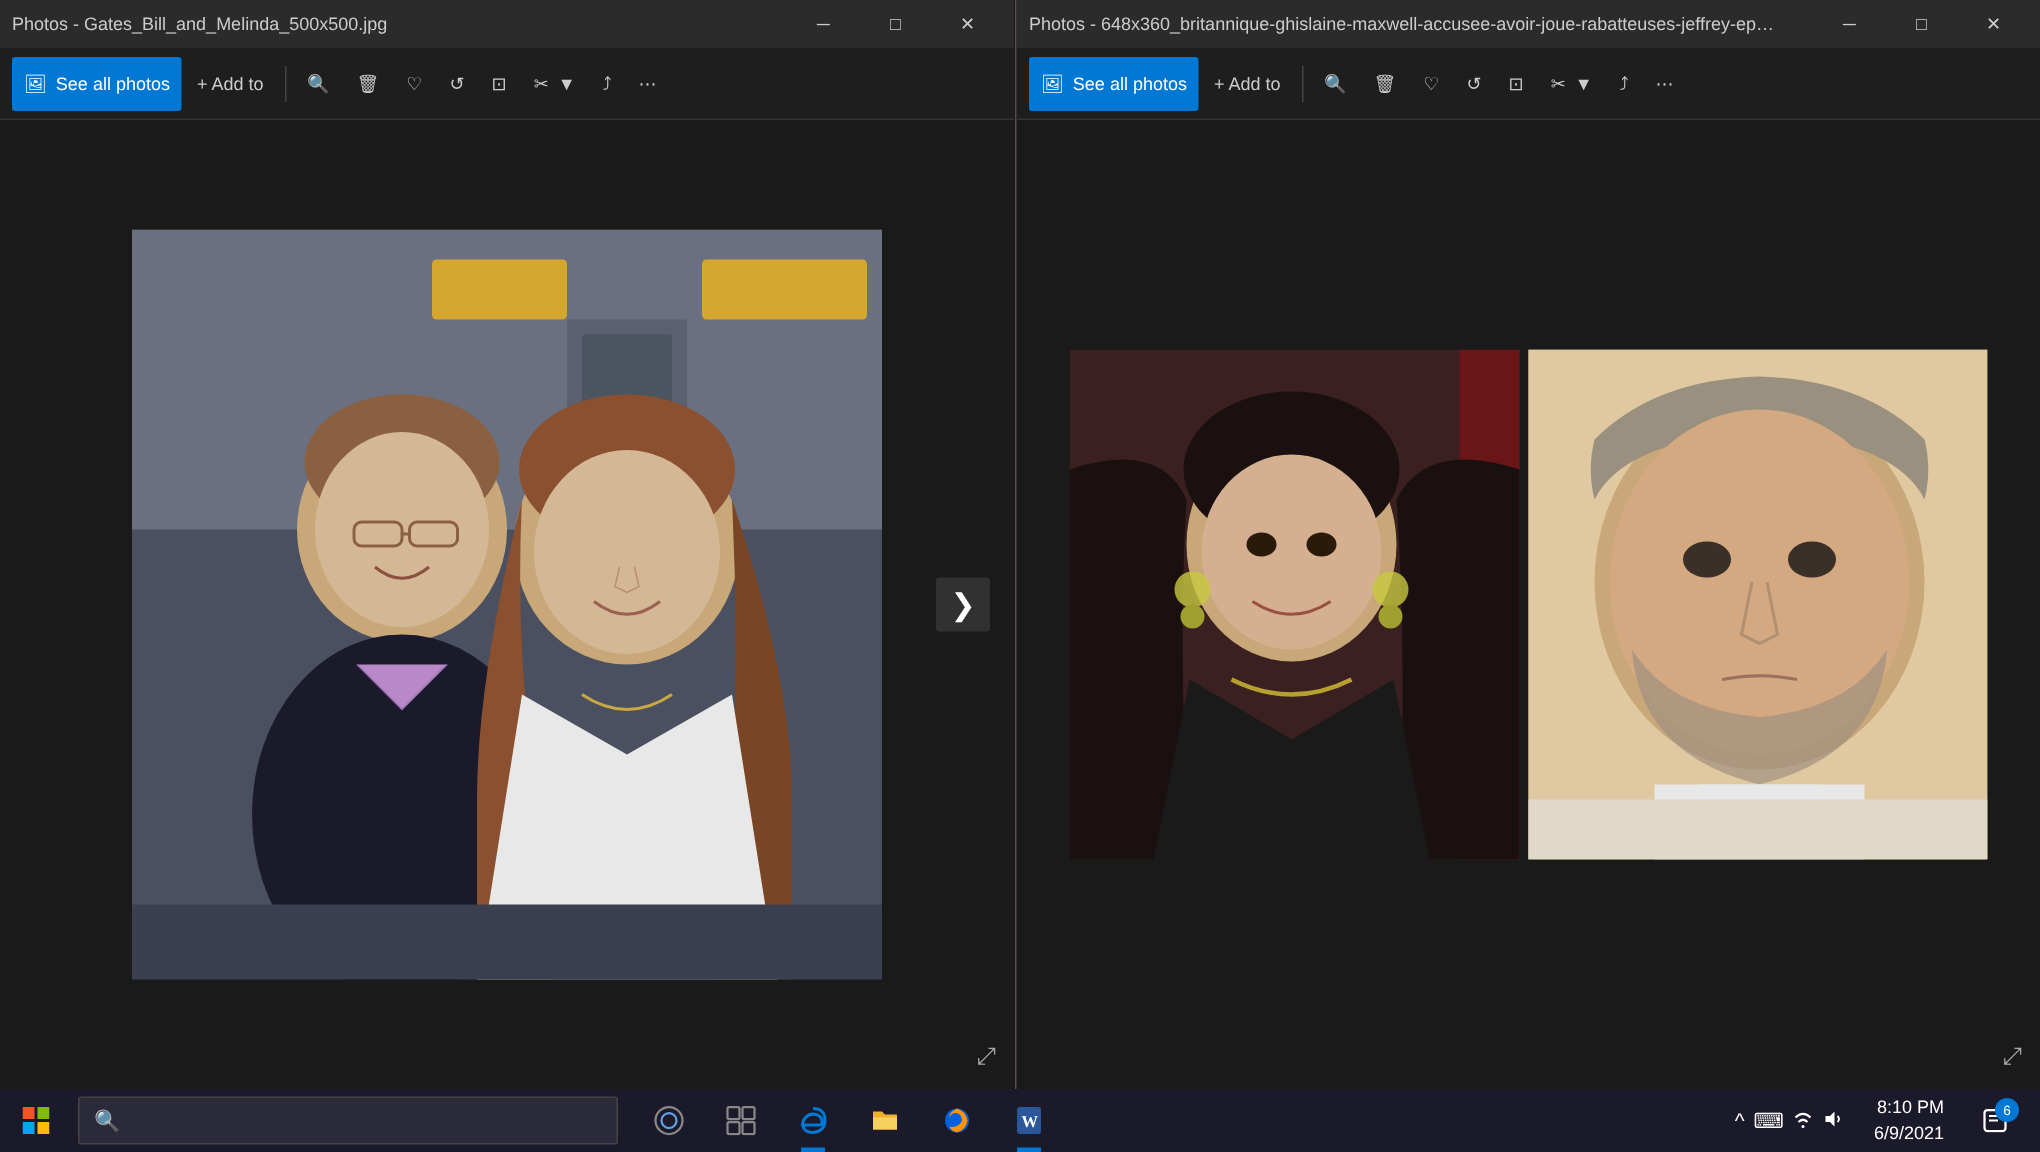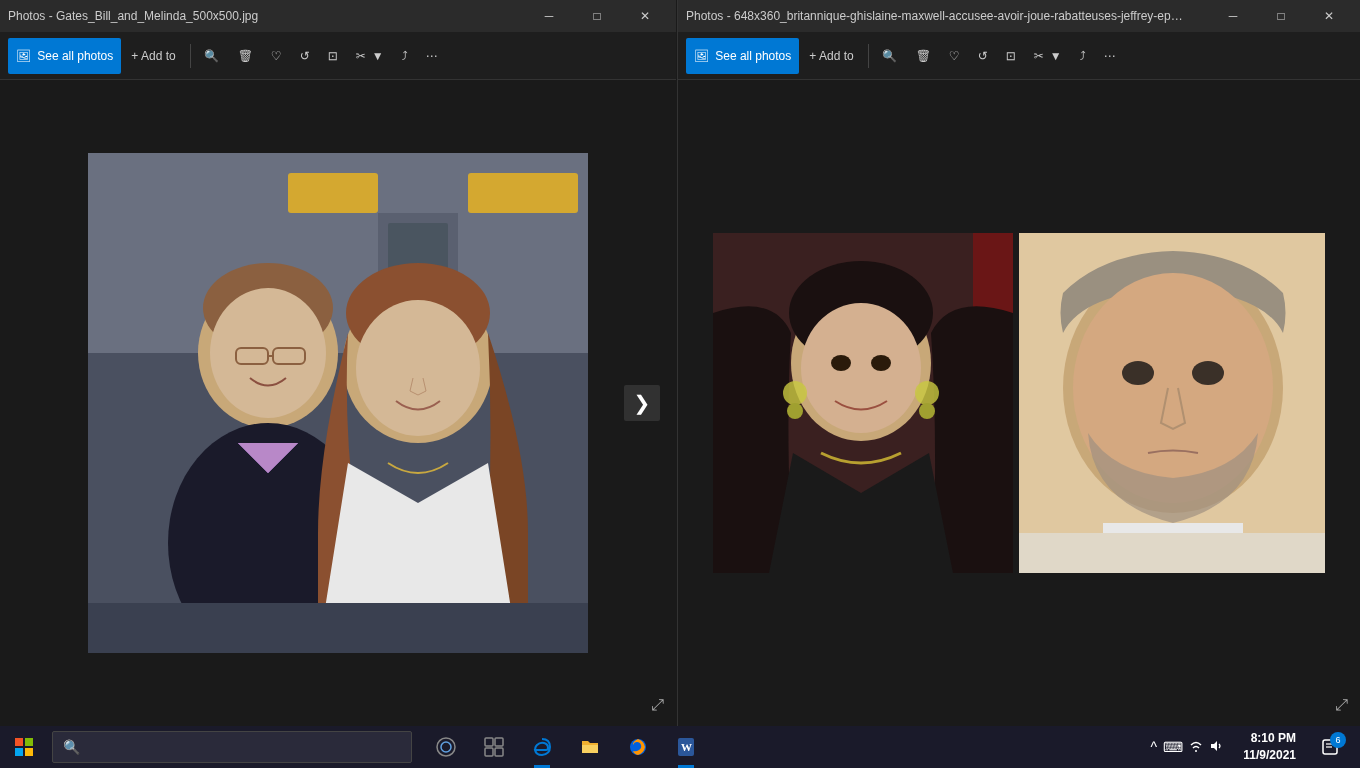--- a/index.html
+++ b/index.html
@@ -176,21 +176,20 @@
       display: flex;
       flex-direction: column;
       align-items: flex-end;
       color: white;
       font-size: 12px;
       line-height: 1.4;
       padding: 0 8px;
       cursor: pointer;
       height: 42px;
       justify-content: center;
-      font-weight: bold;
     }
     .taskbar-notification {
       width: 44px; height: 42px;
       display: flex; align-items: center; justify-content: center;
       cursor: pointer; color: white; font-size: 16px;
       position: relative;
     }
     .notification-badge {
       position: absolute;
       top: 6px; right: 6px;
@@ -477,21 +476,21 @@
       </span>
       <span class="systray-icon">
         <svg width="14" height="14" viewBox="0 0 14 14">
           <path d="M 2 5 L 5 5 L 8 2 L 8 12 L 5 9 L 2 9 Z" fill="white"></path>
           <path d="M 10 5 Q 12 7 10 9" fill="none" stroke="white" stroke-width="1.2"></path>
         </svg>
       </span>
     </div>
     <div class="taskbar-clock">
       <span>8:10 PM</span>
-      <span>11/9/2021</span>
+      <span>6/9/2021</span>
     </div>
     <div class="taskbar-notification">
       <svg width="16" height="16" viewBox="0 0 16 16">
         <rect x="1" y="1" width="14" height="14" rx="2" fill="none" stroke="white" stroke-width="1.5"></rect>
         <line x1="4" y1="5" x2="12" y2="5" stroke="white" stroke-width="1.2"></line>
         <line x1="4" y1="8" x2="10" y2="8" stroke="white" stroke-width="1.2"></line>
       </svg>
       <div class="notification-badge">
         <span>6</span>
       </div>

